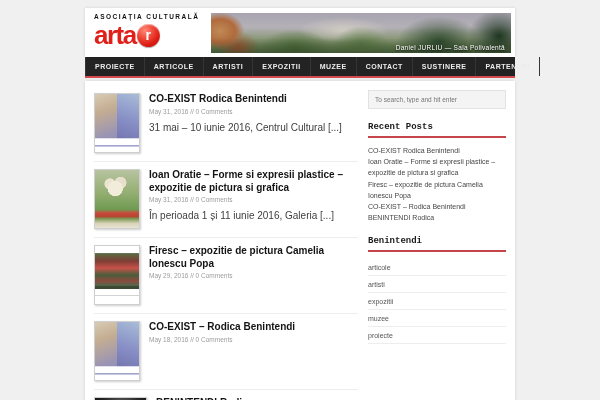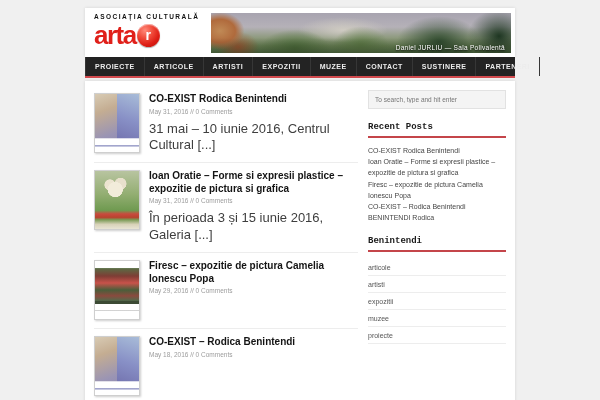--- a/index.html
+++ b/index.html
@@ -56,21 +56,21 @@
       linear-gradient(180deg, #b8c4a0 0%, #93ae72 40%, #6f9a50 68%, #c84b3e 74%, #b8432f 80%, #7a9a55 84%, #d8d2b8 92%, #e8e4d4 100%); }
   .thumb-firesc { background:
       linear-gradient(180deg, #fff 0%, #fff 12%,
         #5a6b44 13%, #7e3d35 26%, #c8524a 38%, #4a5e3a 50%, #8a4a3e 60%, #55684a 68%,
         #3c4a34 69%, #3c4a34 74%, #fff 75%, #fff 84%, #c9c9c9 85%, #fff 87%, #fff 100%); }
   .thumb-portrait { width:53px; height:34px; background:
       radial-gradient(circle at 52% 58%, #a8a8a8 0%, #8a8a8a 20%, #5a5a5a 42%, #262626 75%, #181818 100%); }
   .post-body { min-width:0; }
   .post-title { font-size:10px; font-weight:bold; color:#141414; line-height:1.25; margin-bottom:2px; cursor:pointer; }
   .post-meta { font-size:6.5px; color:#9c9c9c; margin-bottom:6px; }
-  .post-excerpt { font-size:13px; color:#3e3e3e; line-height:1.3; }
+  .post-excerpt { font-size:10px; color:#3e3e3e; line-height:1.3; }
 
   
   .sidebar { width:138px; flex-shrink:0; padding-top:2px; }
   .search-input { width:100%; background:#f4f4f4; border:1px solid #e2e2e2; font-size:6.5px;
     color:#666; padding:5px 6px; outline:none; font-family:inherit; }
   .widget-title { font-size:9px; font-weight:bold; color:#1a1a1a; padding-bottom:4px;
     border-bottom:2px solid #c4454a; margin:13px 0 7px;font-family:Liberation Mono, monospace; }
   ul { list-style:none; }
   .recent-list li { font-size:7px; color:#454545; line-height:1.6; cursor:pointer; }
   .cat-list li { font-size:7px; color:#555; padding:4.5px 0; border-bottom:1px solid #ededed; cursor:pointer; }
@@ -115,21 +115,21 @@
           <div class="post-meta">May 31, 2016 // 0 Comments</div>
           <div class="post-excerpt">31 mai – 10 iunie 2016, Centrul Cultural [...]</div>
         </div>
       </article>
 
       <article class="post">
         <div class="thumb thumb-oratie"></div>
         <div class="post-body">
           <h2 class="post-title">Ioan Oratie – Forme si expresii plastice – expozitie de pictura si grafica</h2>
           <div class="post-meta">May 31, 2016 // 0 Comments</div>
-          <div class="post-excerpt">În perioada 3 și 15 iunie 2016, Galeria [...]</div>
+          <div class="post-excerpt">În perioada 1 și 11 iunie 2016, Galeria [...]</div>
         </div>
       </article>
 
       <article class="post">
         <div class="thumb thumb-firesc"></div>
         <div class="post-body">
           <h2 class="post-title">Firesc – expozitie de pictura Camelia Ionescu Popa</h2>
           <div class="post-meta">May 29, 2016 // 0 Comments</div>
         </div>
       </article>

